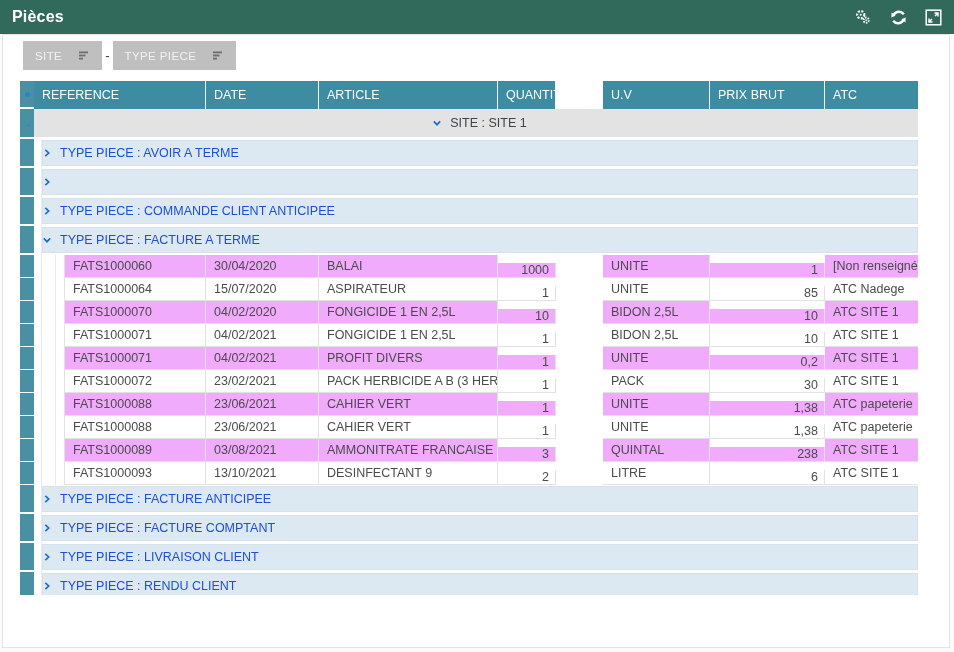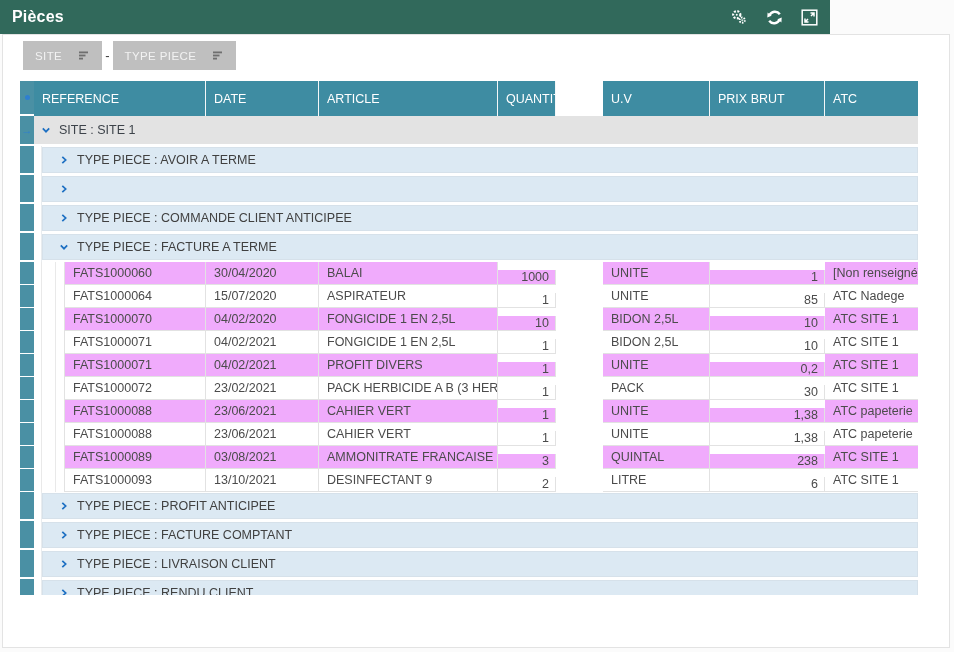--- a/index.html
+++ b/index.html
@@ -1,20 +1,20 @@
 <!DOCTYPE html>
 <html style="--titlebar: #31695B; --header: #3E8CA2; --strip: #4A90A4; --blue: #DCE9F3; --chip: #BFBFBF; --chev: #1D6FC2; --siterow: #E3E3E3;"><head>
 <meta charset="utf-8">
 <style>
   html,body{margin:0;padding:0;width:954px;height:652px;overflow:hidden;
     font-family:"Liberation Sans",sans-serif;background:#ffffff;}
   .app{position:relative;width:954px;height:652px;background:#fbfbfb;}
 
   
-  .titlebar{position:absolute;top:0;left:0;width:830px;height:34px;
+  .titlebar{position:absolute;top:0;left:0;width:954px;height:34px;
     background:var(--titlebar,#31695B);display:flex;align-items:center;
     padding:0 12px;box-sizing:border-box;}
   .titlebar .ttl{color:#ffffff;font-weight:bold;font-size:16px;letter-spacing:.2px;}
   .tb-icons{margin-left:auto;display:flex;align-items:center;gap:17px;}
   .tb-btn{width:18px;height:18px;display:flex;align-items:center;justify-content:center;
     color:#ffffff;cursor:pointer;}
 
   
   .panel{position:absolute;top:34px;left:2px;width:948px;height:614px;
     background:#ffffff;border:1px solid #e3e3e3;box-sizing:border-box;}
@@ -27,42 +27,42 @@
   .dash{color:#3a3a3a;font-size:13px;margin:0 3px;}
 
   
   .grid{position:absolute;top:81px;left:20px;width:898px;height:514px;overflow:hidden;}
   .row{display:flex;width:898px;}
   .sel{width:14px;flex:none;background:var(--strip,#4A90A4);
     border-bottom:2px solid #ffffff;box-sizing:border-box;
     display:flex;align-items:center;justify-content:center;}
 
   
-  .hrow{height:35px;border-radius:9px;}
+  .hrow{height:28px;border-radius:9px;}
   .hcell{background:var(--header,#3E8CA2);color:#ffffff;font-size:12.5px;
     display:flex;align-items:center;padding-left:8px;box-sizing:border-box;
     border-right:1px solid #f4f7f8;white-space:nowrap;overflow:hidden;flex:none;
     cursor:pointer;}
   .hcell.last{border-right:none;}
   .w-ref-h{width:172px;} .w-date{width:113px;} .w-art{width:179px;}
   .w-qty{width:58px;} .w-uv{width:107px;margin-left:47px;} .w-prix{width:115px;} .w-atc{width:140px;}
   .w-ref{width:142px;}
 
   
   .row-site{height:30px;}
   .gbar{flex:1;background:var(--siterow,#E3E3E3);margin-bottom:2px;
     display:flex;align-items:center;padding-left:8px;box-sizing:border-box;
-    color:#3d434a;font-size:12.5px;cursor:pointer;}
+    color:#3d434a;font-size:12.5px;cursor:pointer;justify-content:center;}
 
   
   .row-sub{height:29px;}
   .ind8{width:8px;flex:none;background:#ffffff;border-right:1px solid #e8ecef;box-sizing:border-box;}
   .bluebar{flex:1;background:var(--blue,#DCE9F3);margin:1px 0 2px 0;
     border:1px solid #d6e1ea;box-sizing:border-box;display:flex;align-items:center;
-    padding-left:17px;color:#404040;font-size:12.5px;cursor:pointer;}
+    color:#1d4ed8;font-size:12.5px;cursor:pointer;}
 
   .chev{color:var(--chev,#1D6FC2);margin-right:9px;display:flex;align-items:center;flex:none;}
   .chev svg{display:block;}
   .chev.open svg{transform:rotate(90deg);}
 
   
   .row-data{height:23px;}
   .row-data .sel{border-bottom-width:1px;}
   .gut{width:30px;flex:none;display:flex;background:#ffffff;}
   .gut .g1{width:8px;border-right:1px solid #e9e9e9;box-sizing:border-box;}
@@ -358,21 +358,21 @@
 
     <div class="row row-sub">
       <div class="sel"></div>
         <div class="ind8"></div>
       <div class="bluebar">
           <span class="chev">
             <svg width="8" height="8" viewBox="0 0 8 8">
               <path d="M2.3 0.8 L5.7 4 L2.3 7.2" fill="none" stroke="currentColor" stroke-width="1.7"></path>
             </svg>
           </span>
-          <span>TYPE PIECE : PROFIT ANTICIPEE</span>
+          <span>TYPE PIECE : FACTURE ANTICIPEE</span>
         </div>
     </div>
     <div class="row row-sub">
       <div class="sel"></div>
         <div class="ind8"></div>
       <div class="bluebar">
           <span class="chev">
             <svg width="8" height="8" viewBox="0 0 8 8">
               <path d="M2.3 0.8 L5.7 4 L2.3 7.2" fill="none" stroke="currentColor" stroke-width="1.7"></path>
             </svg>

